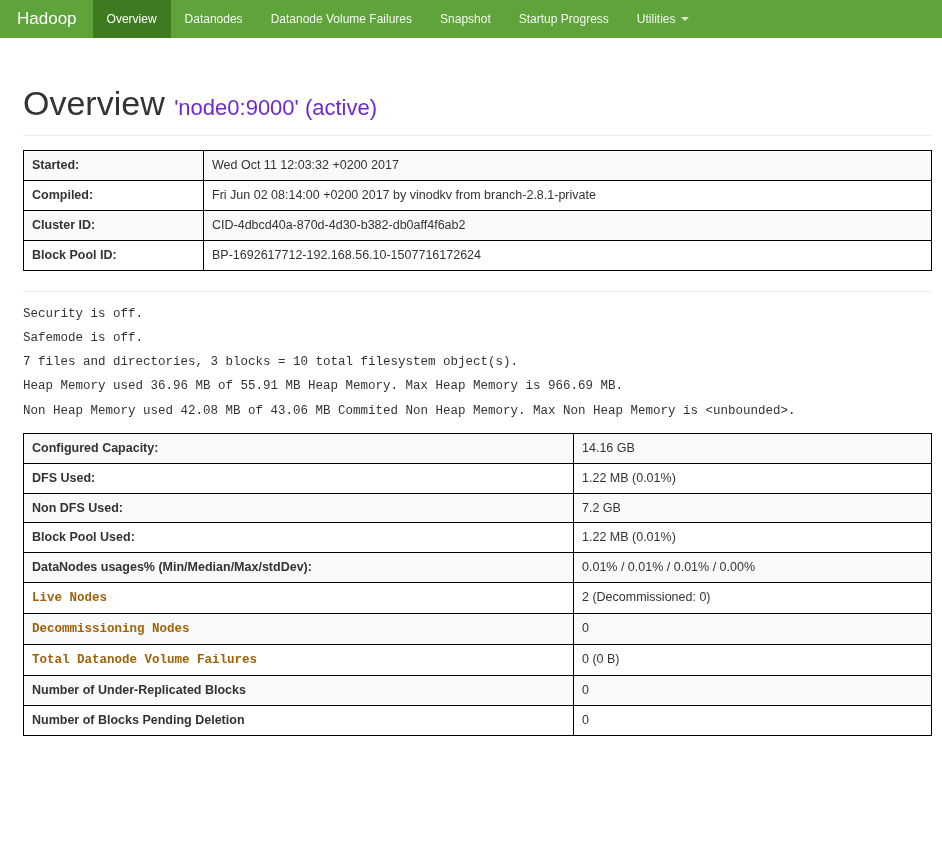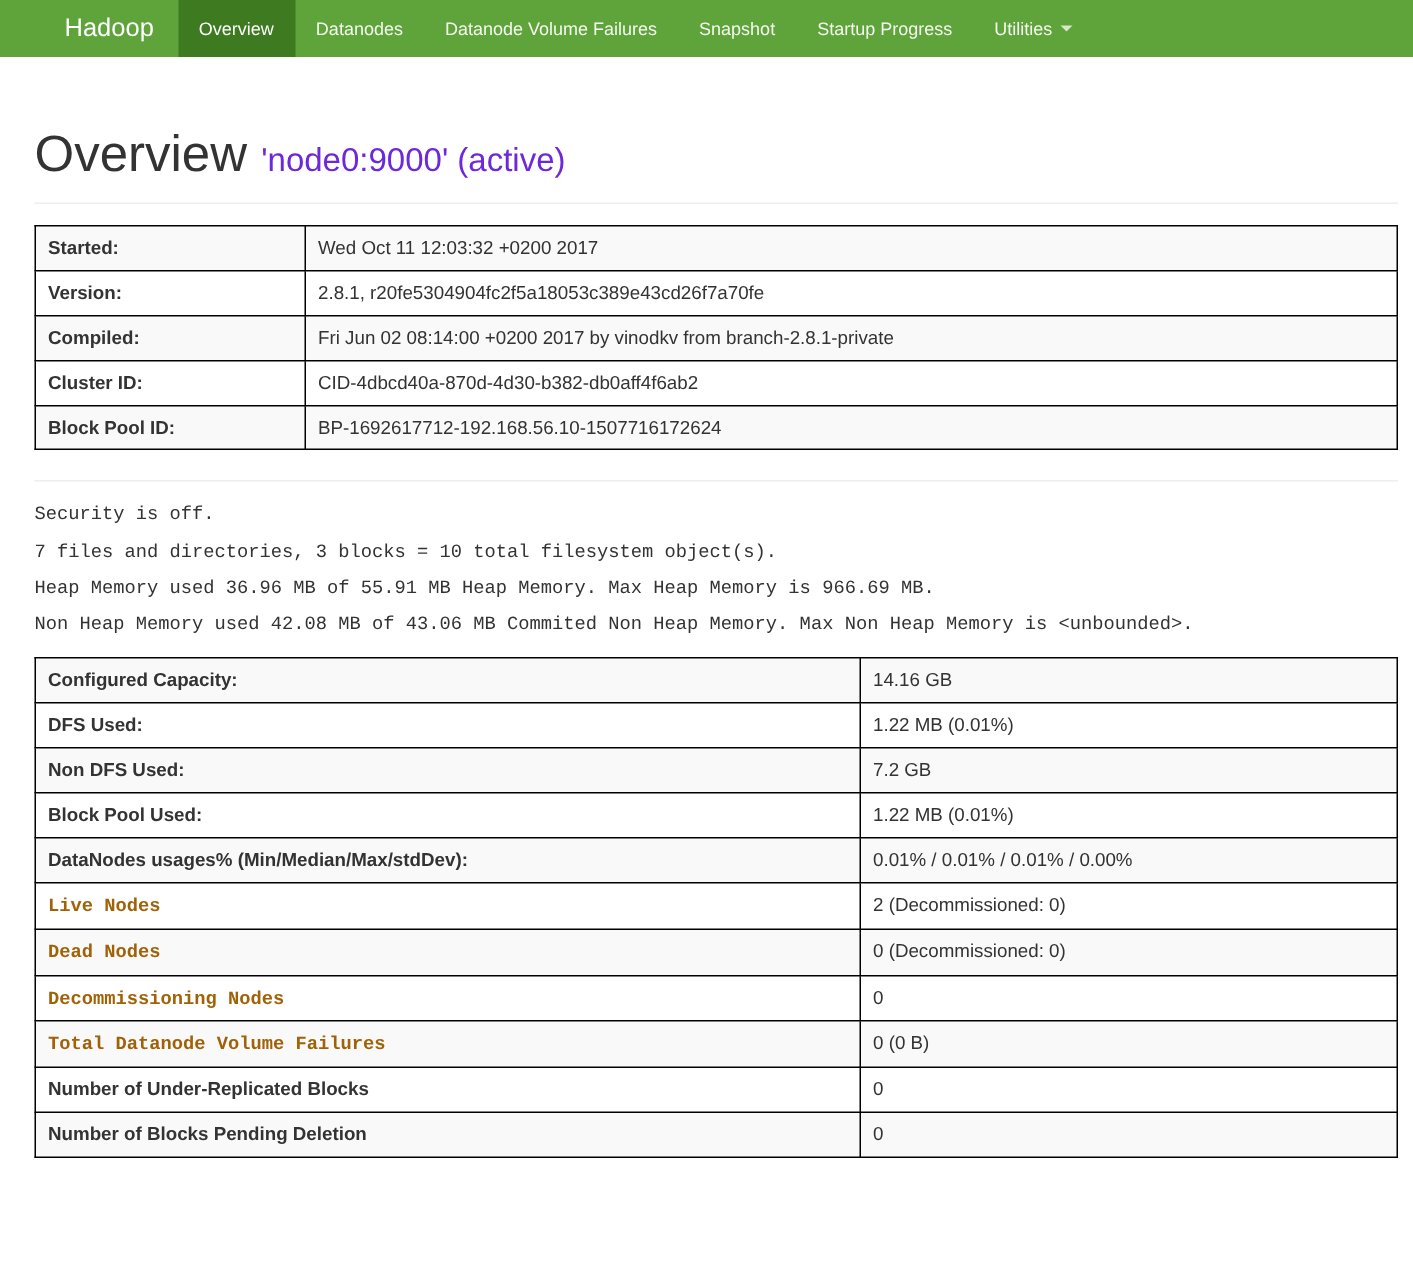--- a/index.html
+++ b/index.html
@@ -10,21 +10,21 @@
     font-family: "Liberation Sans", sans-serif;
     font-size: 13px; color: #333;
   }
 
   
   .navbar {
     background: #5fa33b;
     height: 38px;
     display: flex;
     align-items: stretch;
-    padding-left: 27px;
+    padding-left: 1px;
   }
   .brand {
     display: flex; align-items: center;
     padding: 0 16px;
     color: #fff; font-size: 17px;
     text-decoration: none; cursor: pointer;
   }
   .nav { display: flex; list-style: none; margin: 0; padding: 0; }
   .nav-item {
     display: flex; align-items: center; gap: 6px;
@@ -109,42 +109,39 @@
   </h1>
   <hr>
 
   <table class="info-table">
     <tbody>
       <tr>
         <th>Started:</th>
         <td>Wed Oct 11 12:03:32 +0200 2017</td>
       </tr>
       <tr>
-        <th>Version:</th>
-        <td>2.8.1, r20fe5304904fc2f5a18053c389e43cd26f7a70fe</td>
-      </tr>
-      <tr>
         <th>Compiled:</th>
         <td>Fri Jun 02 08:14:00 +0200 2017 by vinodkv from branch-2.8.1-private</td>
       </tr>
       <tr>
         <th>Cluster ID:</th>
         <td>CID-4dbcd40a-870d-4d30-b382-db0aff4f6ab2</td>
       </tr>
       <tr>
         <th>Block Pool ID:</th>
         <td>BP-1692617712-192.168.56.10-1507716172624</td>
       </tr>
     </tbody>
   </table>
 
   <hr>
 
   <div class="paragraphs">
     <p>Security is off.</p>
+    <p>Safemode is off.</p>
     <p>7 files and directories, 3 blocks = 10 total filesystem object(s).</p>
     <p>Heap Memory used 36.96 MB of 55.91 MB Heap Memory. Max Heap Memory is 966.69 MB.</p>
     <p>Non Heap Memory used 42.08 MB of 43.06 MB Commited Non Heap Memory. Max Non Heap Memory is &lt;unbounded&gt;.</p>
   </div>
 
   <table class="summary-table">
     <tbody>
       <tr>
         <th>Configured Capacity:</th>
         <td>14.16 GB</td>
@@ -166,26 +163,20 @@
         <td>0.01% / 0.01% / 0.01% / 0.00%</td>
       </tr>
       <tr>
         <th>
           <a class="cell-link">Live Nodes</a>
         </th>
         <td>2 (Decommissioned: 0)</td>
       </tr>
       <tr>
         <th>
-          <a class="cell-link">Dead Nodes</a>
-        </th>
-        <td>0 (Decommissioned: 0)</td>
-      </tr>
-      <tr>
-        <th>
           <a class="cell-link">Decommissioning Nodes</a>
         </th>
         <td>0</td>
       </tr>
       <tr>
         <th>
           <a class="cell-link">Total Datanode Volume Failures</a>
         </th>
         <td>0 (0 B)</td>
       </tr>

